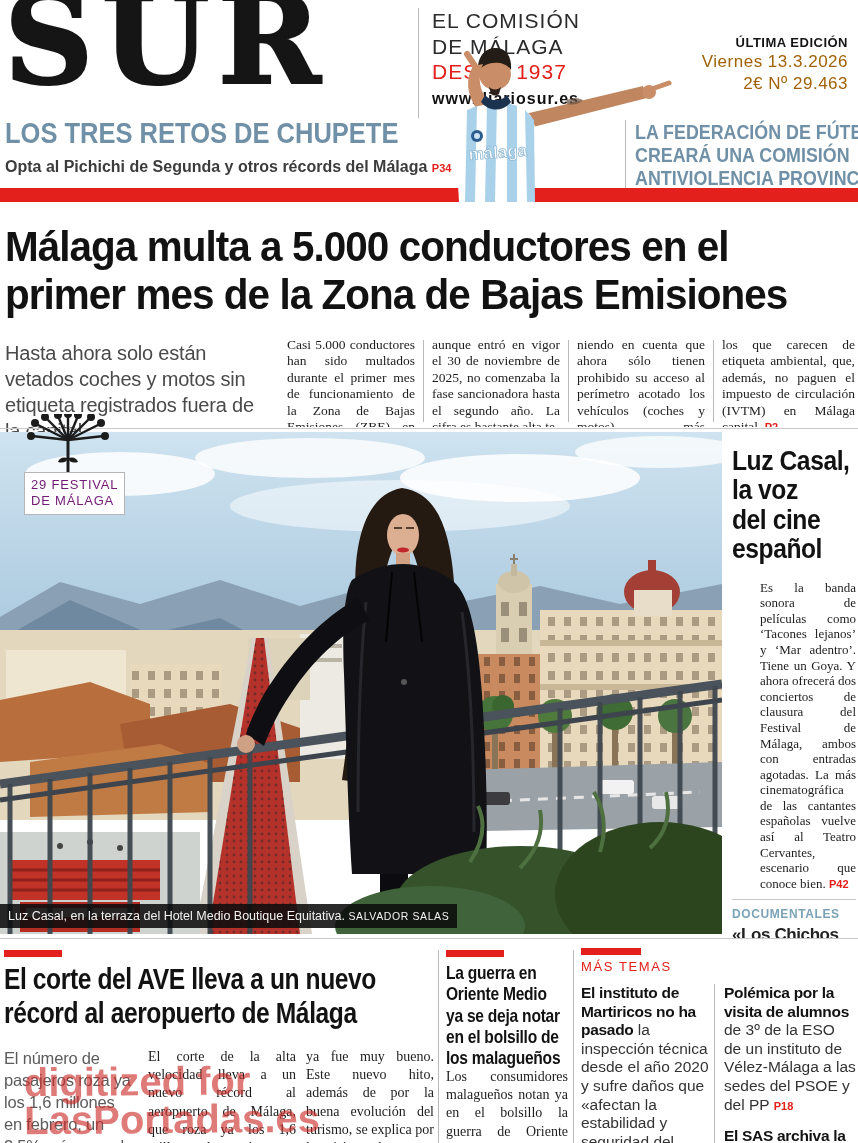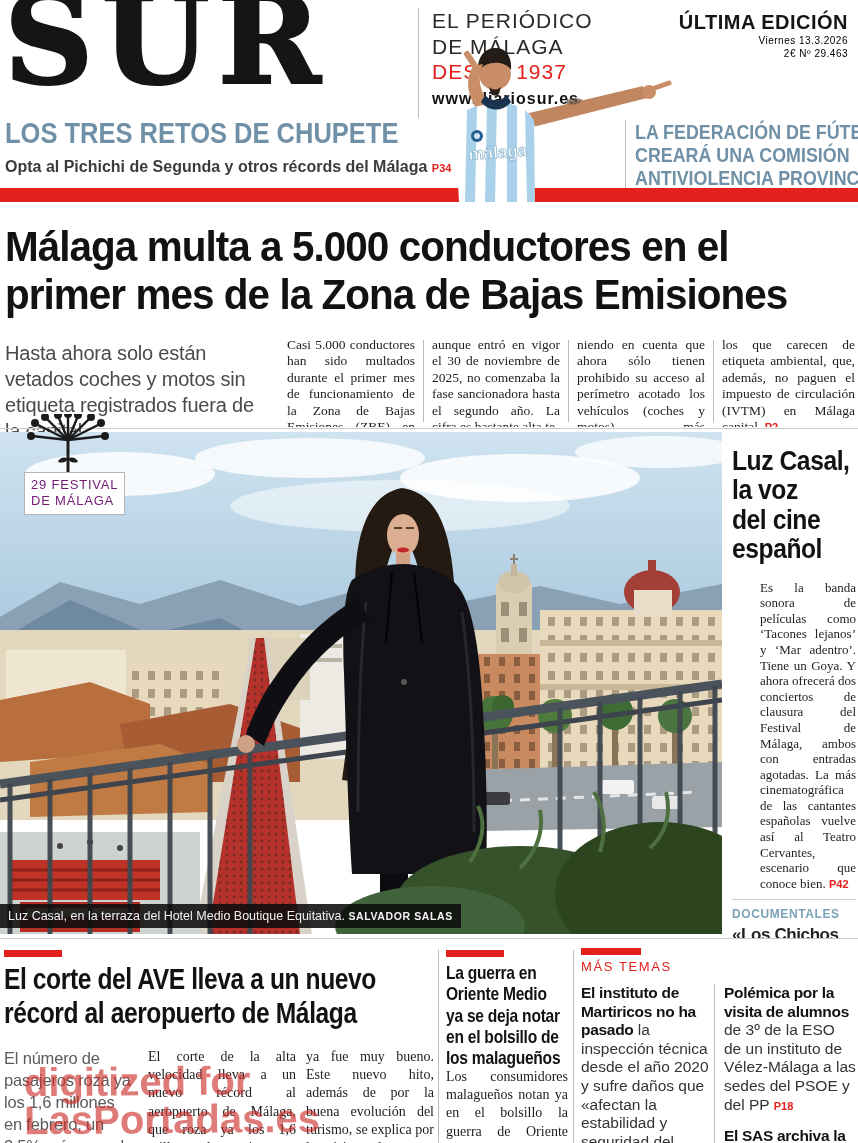--- a/index.html
+++ b/index.html
@@ -10,43 +10,43 @@
   .cx{transform-origin:0 0;}
   
   .sur{font-family:"DejaVu Serif",serif;font-weight:bold;font-size:124px;letter-spacing:8px;
        color:#151515;line-height:1;-webkit-text-stroke:2px #151515;}
   .vrule{width:1px;background:#b9b9b9;}
   .hrule{height:1px;background:#c9c9c9;}
   .tagline{font-size:21px;color:#2b2b2b;line-height:1.22;letter-spacing:1px;}
   .tagline .red{color:#e3201b;}
   .site{font-weight:bold;font-size:16px;color:#111;letter-spacing:1px;margin-top:4px;}
   .edright{text-align:right;line-height:1.25;}
-  .edition{font-weight:bold;font-size:20px;color:#151515;letter-spacing:.5px;}
-  .eddate,.edprice{font-size:10px;color:#000000;letter-spacing:.5px;}
+  .edition{font-weight:bold;font-size:13px;color:#151515;letter-spacing:.5px;margin-top:25px;}
+  .eddate,.edprice{font-size:17px;color:#a16207;letter-spacing:.5px;}
   
   .steel{color:#6f90a6;font-weight:bold;}
   .teaserL{font-size:30px;line-height:1;transform:scaleX(.85);}
   .teaserSub{font-size:16px;font-weight:bold;color:#3c3c3c;}
   .teaserR{font-size:21px;line-height:1.1;transform:scaleX(.85);}
   .pg{color:#e3201b;font-weight:bold;font-family:"Liberation Sans",sans-serif;}
   .pgS{font-size:11px;}
   .redbar{background:#e3201b;}
   
   .mainhl{font-weight:bold;color:#121212;font-size:43px;line-height:1.12;letter-spacing:-1px;
           transform:scaleX(.94);}
   .standfirst{font-size:20px;color:#4a4a4a;line-height:1.3;font-weight:normal;letter-spacing:-.2px;}
   .bodytxt{font-family:"Liberation Serif",serif;font-size:13.5px;line-height:1.22;color:#1d1d1d;
            text-align:justify;}
   .bodycol{height:90px;overflow:hidden;}
   
   .badgebox{background:#fff;border:1px solid #b5b5b5;padding:4px 6px;}
   .badgetxt{font-size:13px;color:#701a75;letter-spacing:.8px;line-height:1.25;}
   .caption{background:rgba(12,12,12,.88);color:#f2f2f2;font-size:12.5px;line-height:24px;
            padding:0 8px;white-space:nowrap;}
-  .caption .credit{font-weight:bold;font-size:10.5px;letter-spacing:.6px;}
+  .caption .credit{font-weight:normal;font-size:10.5px;letter-spacing:.6px;}
   
   .rcol{width:124px;overflow:hidden;}
   .luzhl{font-weight:bold;color:#121212;font-size:28px;line-height:1.05;letter-spacing:-.5px;
          transform:scaleX(.88);}
   .rbody{font-family:"Liberation Serif",serif;font-size:13px;line-height:1.2;color:#1d1d1d;
          text-align:justify;margin-top:9px;margin-left:28px;}
   .kicker{color:#7ba3b8;font-weight:bold;font-size:12px;letter-spacing:.6px;}
   .rteaser{font-size:17px;line-height:1.12;color:#222;font-weight:bold;letter-spacing:-.4px;}
   .sep{height:1px;background:#c9c9c9;margin:8px 0 7px 0;}
   
@@ -63,21 +63,21 @@
              letter-spacing:0;transform:rotate(-.5deg);z-index:60;}
 </style>
 </head>
 <body>
 
 <div class="page">
 
   <div class="abs sur" style="left:4px;top:-22px;">SUR</div>
   <div class="abs vrule" style="left:418px;top:8px;height:110px;"></div>
   <div class="abs tagline" style="left:432px;top:8px;">
-    <div>EL PERIÓDICO</div>
+    <div>EL COMISIÓN</div>
     <div>DE MÁLAGA</div>
     <div class="red">DESDE 1937</div>
     <div class="site">www.diariosur.es</div>
   </div>
   <div class="abs edright" style="right:10px;top:10px;">
     <div class="edition">ÚLTIMA EDICIÓN</div>
     <div class="eddate">Viernes 13.3.2026</div>
     <div class="edprice">2€  Nº 29.463</div>
   </div>
 

